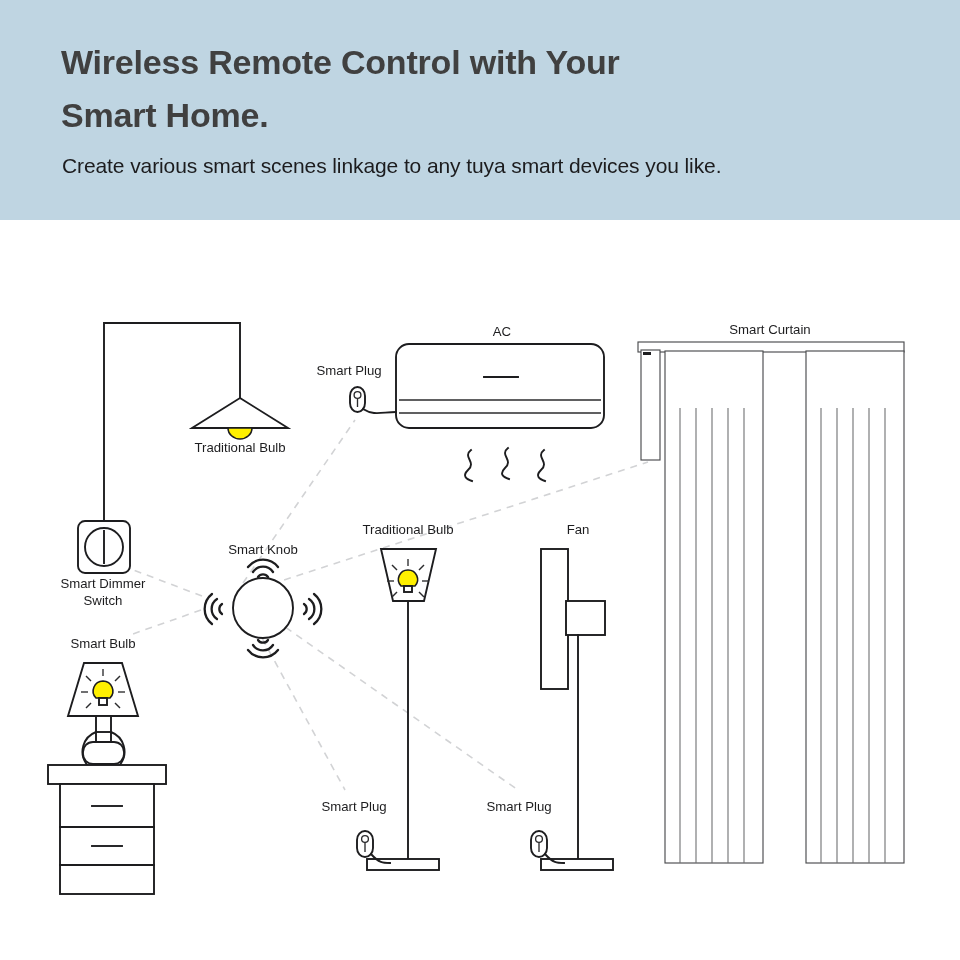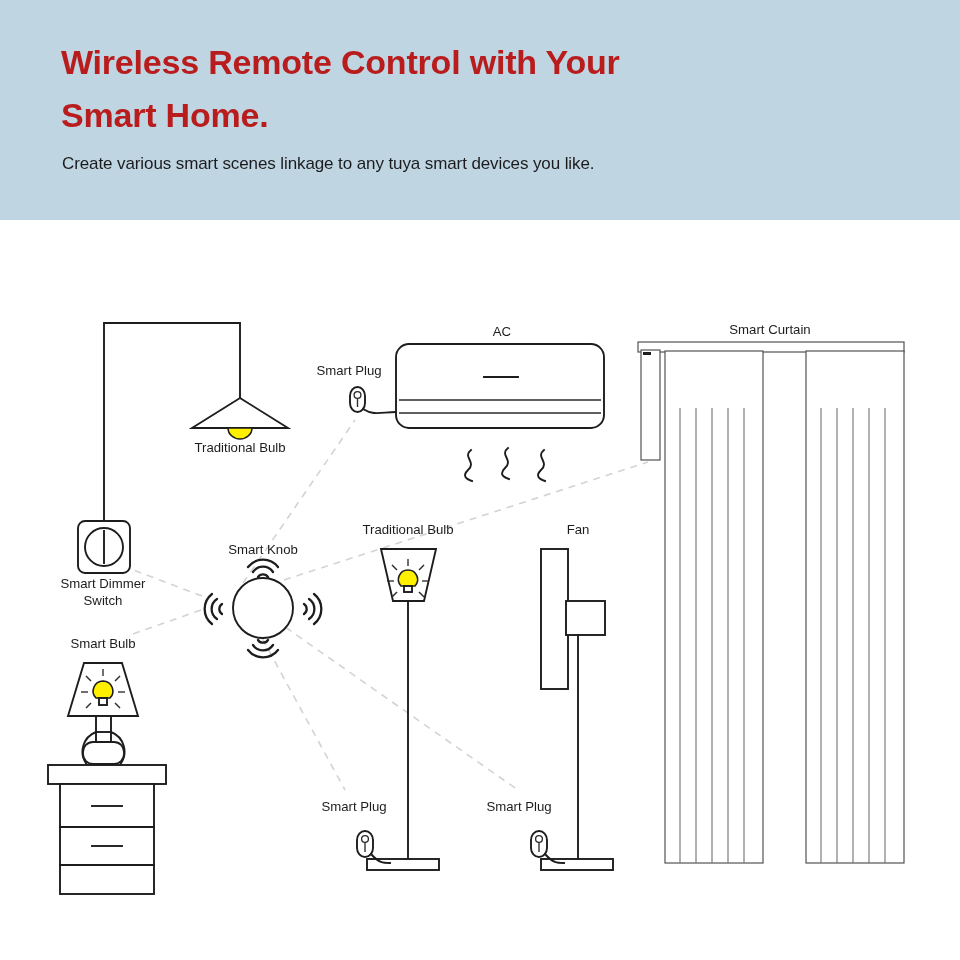--- a/index.html
+++ b/index.html
@@ -32,30 +32,30 @@
     box-sizing: border-box;
   }
   .header-title {
     position: absolute;
     left: 61px;
     top: 36px;
     width: 680px;
     font-size: 34px;
     font-weight: bold;
     line-height: 53px;
-    color: #b91c1c;
+    color: #404040;
     letter-spacing: -0.2px;
     white-space: pre-line;
   }
   .header-subtitle {
     position: absolute;
     left: 62px;
     top: 154px;
     width: 840px;
-    font-size: 17px;
+    font-size: 21px;
     font-weight: normal;
     color: #1c1c1e;
     letter-spacing: -0.1px;
   }
   
   .diagram-wrap {
     position: absolute;
     left: 0;
     top: 220px;
     width: 960px;

